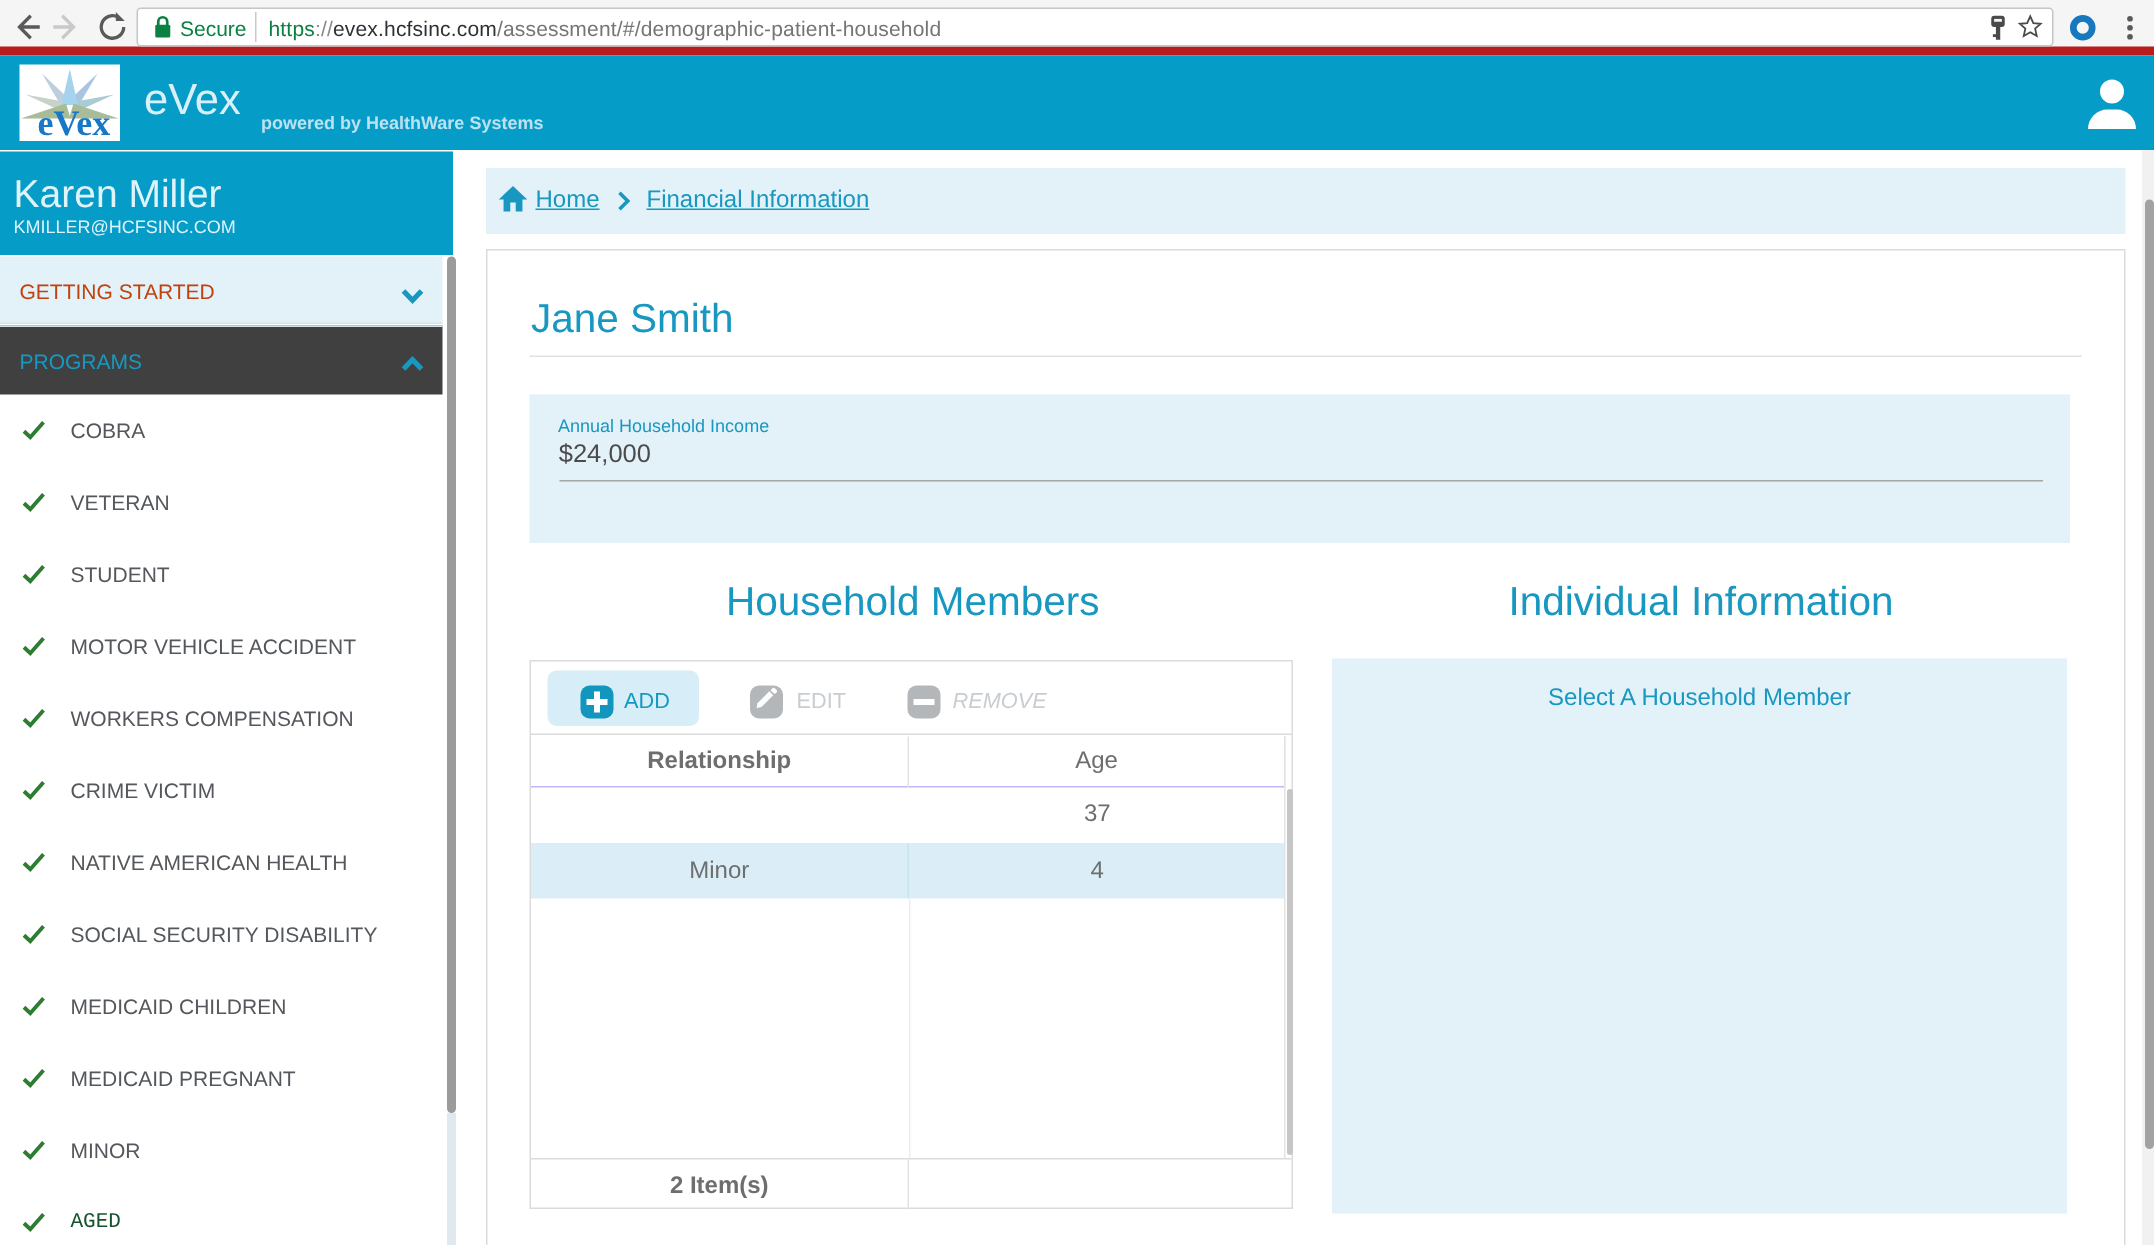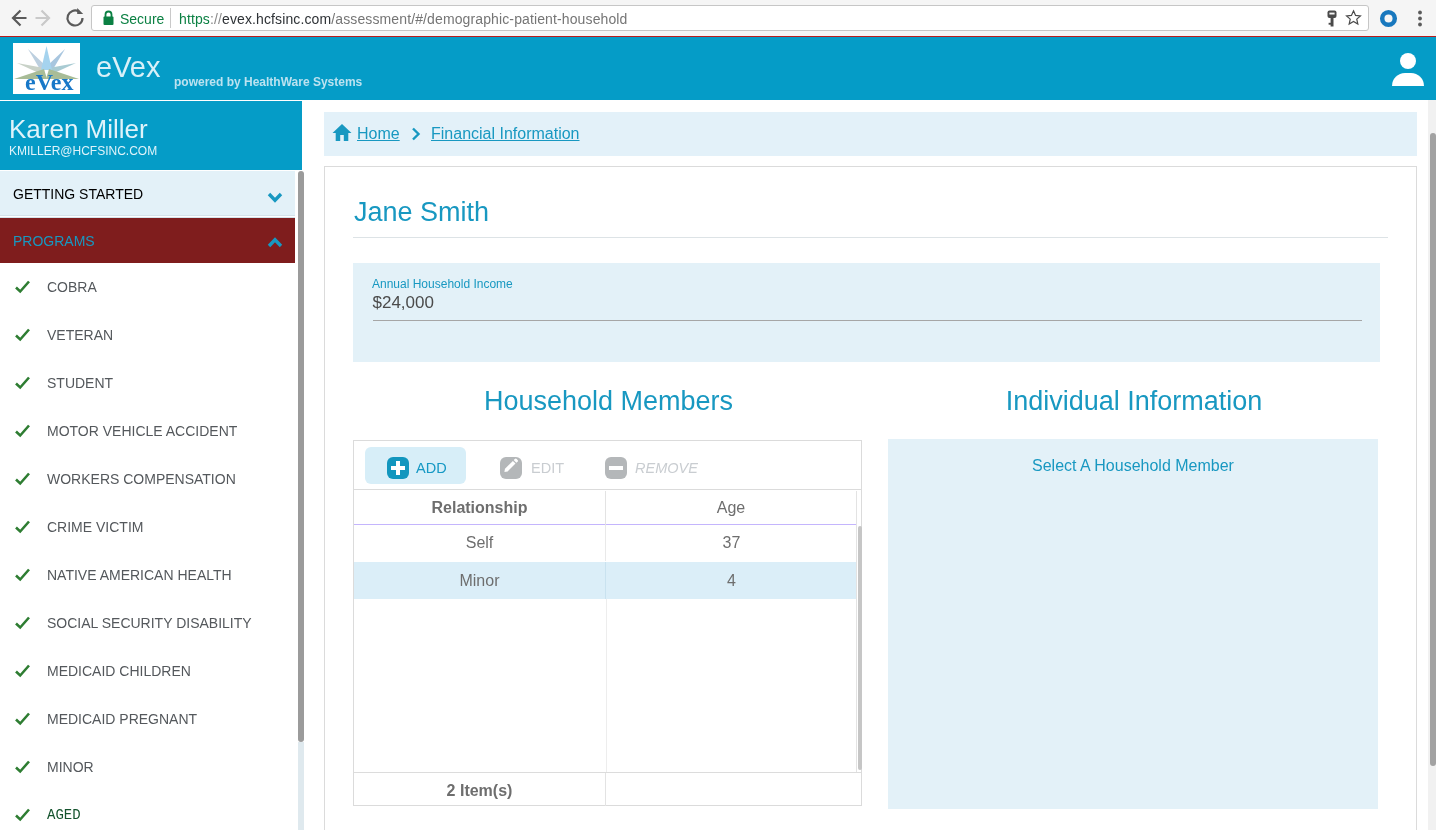--- a/index.html
+++ b/index.html
@@ -5,21 +5,21 @@
   * { margin:0; padding:0; box-sizing:border-box; }
   html,body { width:1436px; height:830px; overflow:hidden; background:#fff;
     font-family:"Liberation Sans", sans-serif; }
   .abs { position:absolute; }
   #stage { position:relative; width:1436px; height:830px; }
 </style>
 </head>
 <body>
 <div id="stage">
 
-  <div class="abs" id="toolbar" style="left:0;top:0;width:1436px;height:37px;background:#F5F5F5;border-bottom:1px solid #b91c1c;">
+  <div class="abs" id="toolbar" style="left:0;top:0;width:1436px;height:37px;background:#F5F5F5;border-bottom:6px solid #b91c1c;">
 
     <svg class="abs" style="left:7px;top:7px;" width="22" height="22" viewBox="0 0 22 22">
       <path d="M13.5 3.5 L6 11 L13.5 18.5 M6 11 H19.5" stroke="#5A5A5A" stroke-width="2.2" fill="none"></path>
     </svg>
 
     <svg class="abs" style="left:33px;top:7px;" width="22" height="22" viewBox="0 0 22 22">
       <path d="M8.5 3.5 L16 11 L8.5 18.5 M16 11 H2.5" stroke="#C9C9C9" stroke-width="2.2" fill="none"></path>
     </svg>
 
     <svg class="abs" style="left:64px;top:7px;" width="22" height="22" viewBox="0 0 22 22">
@@ -82,26 +82,26 @@
   </div>
 
   <div class="abs" id="sidebar" style="left:0;top:100px;width:310px;height:730px;background:#fff;padding-left:36px;">
 
     <div class="abs" style="left:0;top:1px;width:302px;height:69px;background:#059CC7;">
       <div class="abs" style="left:9px;top:13px;font-size:26px;color:#DFF3FA;">Karen Miller</div>
       <div class="abs" style="left:9px;top:43px;font-size:12px;color:#DFF3FA;">KMILLER@HCFSINC.COM</div>
     </div>
 
     <div class="abs" style="left:0;top:71px;width:295px;height:45px;background:#E3F1F8;border-bottom:1px solid #D4E2EA;">
-      <div class="abs" style="left:13px;top:15px;font-size:14px;color:#000000;">GETTING STARTED</div>
+      <div class="abs" style="left:13px;top:15px;font-size:14px;color:#c2410c;">GETTING STARTED</div>
       <svg class="abs" style="left:267px;top:21px;" width="16" height="12" viewBox="0 0 16 12">
         <path d="M2 2 L8 8.2 L14 2" stroke="#1898C1" stroke-width="3.4" fill="none" stroke-linejoin="miter"></path>
       </svg>
     </div>
-    <div class="abs" style="left:0;top:117px;width:295px;height:46px;background:#7f1d1d;border-top:1px solid #D4E2EA;">
+    <div class="abs" style="left:0;top:117px;width:295px;height:46px;background:#404040;border-top:1px solid #D4E2EA;">
       <div class="abs" style="left:13px;top:15px;font-size:14px;color:#1898C1;">PROGRAMS</div>
       <svg class="abs" style="left:267px;top:18px;" width="16" height="12" viewBox="0 0 16 12">
         <path d="M2 10 L8 3.8 L14 10" stroke="#1898C1" stroke-width="3.4" fill="none" stroke-linejoin="miter"></path>
       </svg>
     </div>
 
     <div id="items">
 <svg class="abs" style="left:14px;top:179px;" width="17" height="16" viewBox="0 0 17 16">
           <path d="M2 8.5 L6.2 12.5 L15 2.5" stroke="#2E7D32" stroke-width="2.6" fill="none"></path>
         </svg>
@@ -202,21 +202,20 @@
         <div class="abs" style="left:281px;top:18.5px;font-size:14.5px;color:#C9CDD1;font-style:italic;">REMOVE</div>
       </div>
 
       <div class="abs" style="left:0;top:50px;width:502px;height:34px;border-bottom:1px solid #c4b5fd;">
         <div class="abs" style="left:0;top:0;width:252px;height:34px;border-right:1px solid #E3E3E3;text-align:center;line-height:34px;font-size:16px;font-weight:bold;color:#6E6E6E;">Relationship</div>
         <div class="abs" style="left:252px;top:0;width:250px;height:34px;text-align:center;line-height:34px;font-size:16px;font-weight:normal;color:#6E6E6E;">Age</div>
         <div class="abs" style="left:502px;top:0;width:1px;height:34px;background:#E3E3E3;"></div>
       </div>
 
       <div class="abs" style="left:0;top:84px;width:502px;height:36.5px;">
-        <div class="abs" style="left:0;top:0;width:252px;height:36px;border-right:1px solid #E9E9E9;text-align:center;line-height:36px;font-size:16px;color:#6E6E6E;">Self</div>
         <div class="abs" style="left:252px;top:0;width:251px;height:36px;text-align:center;line-height:36px;font-size:16px;color:#6E6E6E;">37</div>
       </div>
       <div class="abs" style="left:0;top:120.5px;width:502px;height:37px;background:#DBEEF8;">
         <div class="abs" style="left:0;top:0;width:252px;height:37px;border-right:1px solid #C9E2EF;text-align:center;line-height:37px;font-size:16px;color:#6E6E6E;">Minor</div>
         <div class="abs" style="left:252px;top:0;width:251px;height:37px;text-align:center;line-height:37px;font-size:16px;color:#6E6E6E;">4</div>
       </div>
 
       <div class="abs" style="left:252px;top:157.5px;width:1px;height:173.5px;background:#EDEDED;"></div>
 
       <div class="abs" style="left:502px;top:50px;width:1px;height:281px;background:#E3E3E3;"></div>

